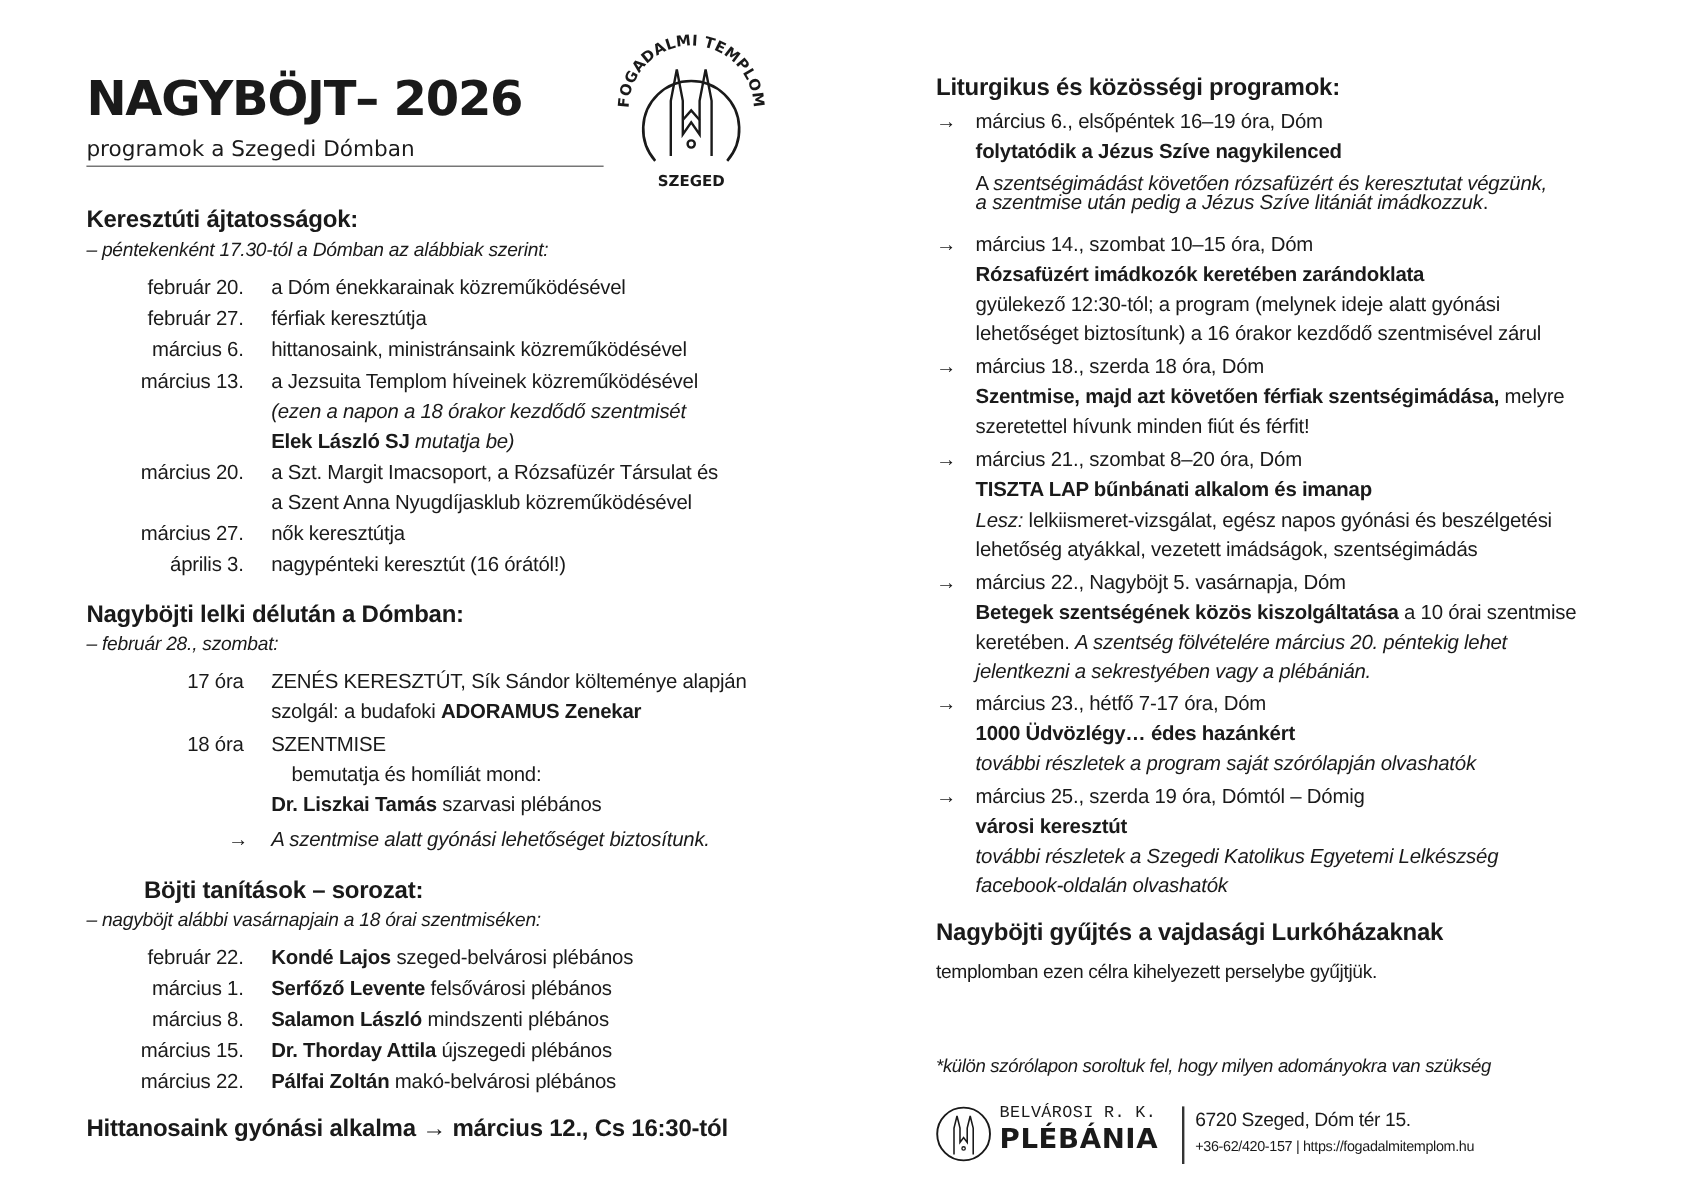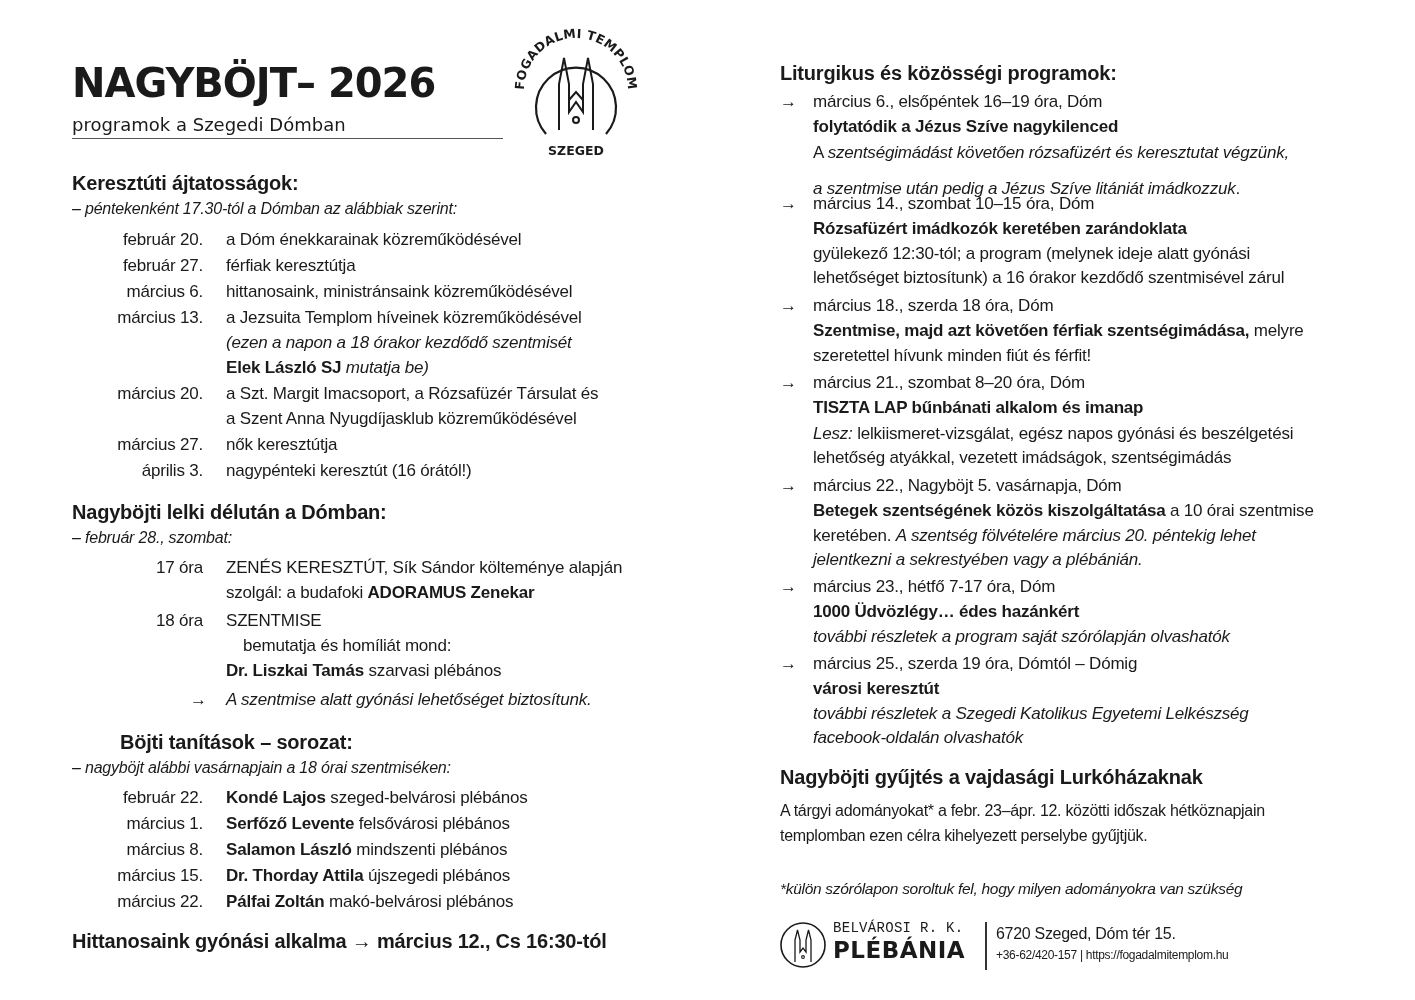--- a/index.html
+++ b/index.html
@@ -131,21 +131,21 @@
 
 <div class="abs h2" style="left:780px;top:62px;">Liturgikus és közösségi programok:</div>
 
 <div>
 
   <div>
     <div class="abs t arrow" style="left:780px;top:89px;">→</div>
     <div class="abs t" style="left:813px;top:89px;">március 6., elsőpéntek 16–19 óra, Dóm</div>
     <div class="abs t b" style="left:813px;top:114px;">folytatódik a Jézus Szíve nagykilenced</div>
     <div class="abs t" style="left:813px;top:140px;"><span>A </span><span class="i">szentségimádást követően rózsafüzért és keresztutat végzünk,</span></div>
-    <div class="abs t" style="left:813px;top:176px;"><span class="i">a szentmise után pedig a Jézus Szíve litániát imádkozzuk</span><span>.</span></div>
+    <div class="abs t" style="left:813px;top:156px;"><span class="i">a szentmise után pedig a Jézus Szíve litániát imádkozzuk</span><span>.</span></div>
   </div>
 
   <div>
     <div class="abs t arrow" style="left:780px;top:191px;">→</div>
     <div class="abs t" style="left:813px;top:191px;">március 14., szombat 10–15 óra, Dóm</div>
     <div class="abs t b" style="left:813px;top:216px;">Rózsafüzért imádkozók keretében zarándoklata</div>
     <div class="abs t" style="left:813px;top:241px;">gyülekező 12:30-tól; a program (melynek ideje alatt gyónási</div>
     <div class="abs t" style="left:813px;top:265px;">lehetőséget biztosítunk) a 16 órakor kezdődő szentmisével zárul</div>
   </div>
 
@@ -183,21 +183,20 @@
     <div class="abs t arrow" style="left:780px;top:651px;">→</div>
     <div class="abs t" style="left:813px;top:651px;">március 25., szerda 19 óra, Dómtól – Dómig</div>
     <div class="abs t b" style="left:813px;top:676px;">városi keresztút</div>
     <div class="abs t i" style="left:813px;top:701px;">további részletek a Szegedi Katolikus Egyetemi Lelkészség</div>
     <div class="abs t i" style="left:813px;top:725px;">facebook-oldalán olvashatók</div>
   </div>
 </div>
 
 <div class="abs h2" style="left:780px;top:766px;">Nagyböjti gyűjtés a vajdasági Lurkóházaknak</div>
 <div class="abs" style="left:780px;top:799px;font-size:16px;line-height:24.5px;letter-spacing:-0.3px;">
-  <div>A tárgyi adományokat* a febr. 23–ápr. 12. közötti időszak hétköznapjain</div>
   <div>templomban ezen célra kihelyezett perselybe gyűjtjük.</div>
 </div>
 <div class="abs i" style="left:780px;top:880px;font-size:15.5px;letter-spacing:-0.3px;">*külön szórólapon soroltuk fel, hogy milyen adományokra van szükség</div>
 
 <div class="abs" style="left:778px;top:920px;width:50px;height:50px;">
   <svg width="50" height="50" viewBox="0 0 50 50">
     <circle cx="25" cy="25" r="22" fill="none" stroke="#1a1a1a" stroke-width="1.6"></circle>
     <path d="M 17,42 L 17,20 L 19.5,10 L 22,20 L 22,32 L 25,28 L 28,32 L 28,20 L 30.5,10 L 33,20 L 33,42" fill="none" stroke="#1a1a1a" stroke-width="1.3"></path>
     <circle cx="25" cy="37" r="1.4" fill="none" stroke="#1a1a1a" stroke-width="1.1"></circle>
   </svg>

